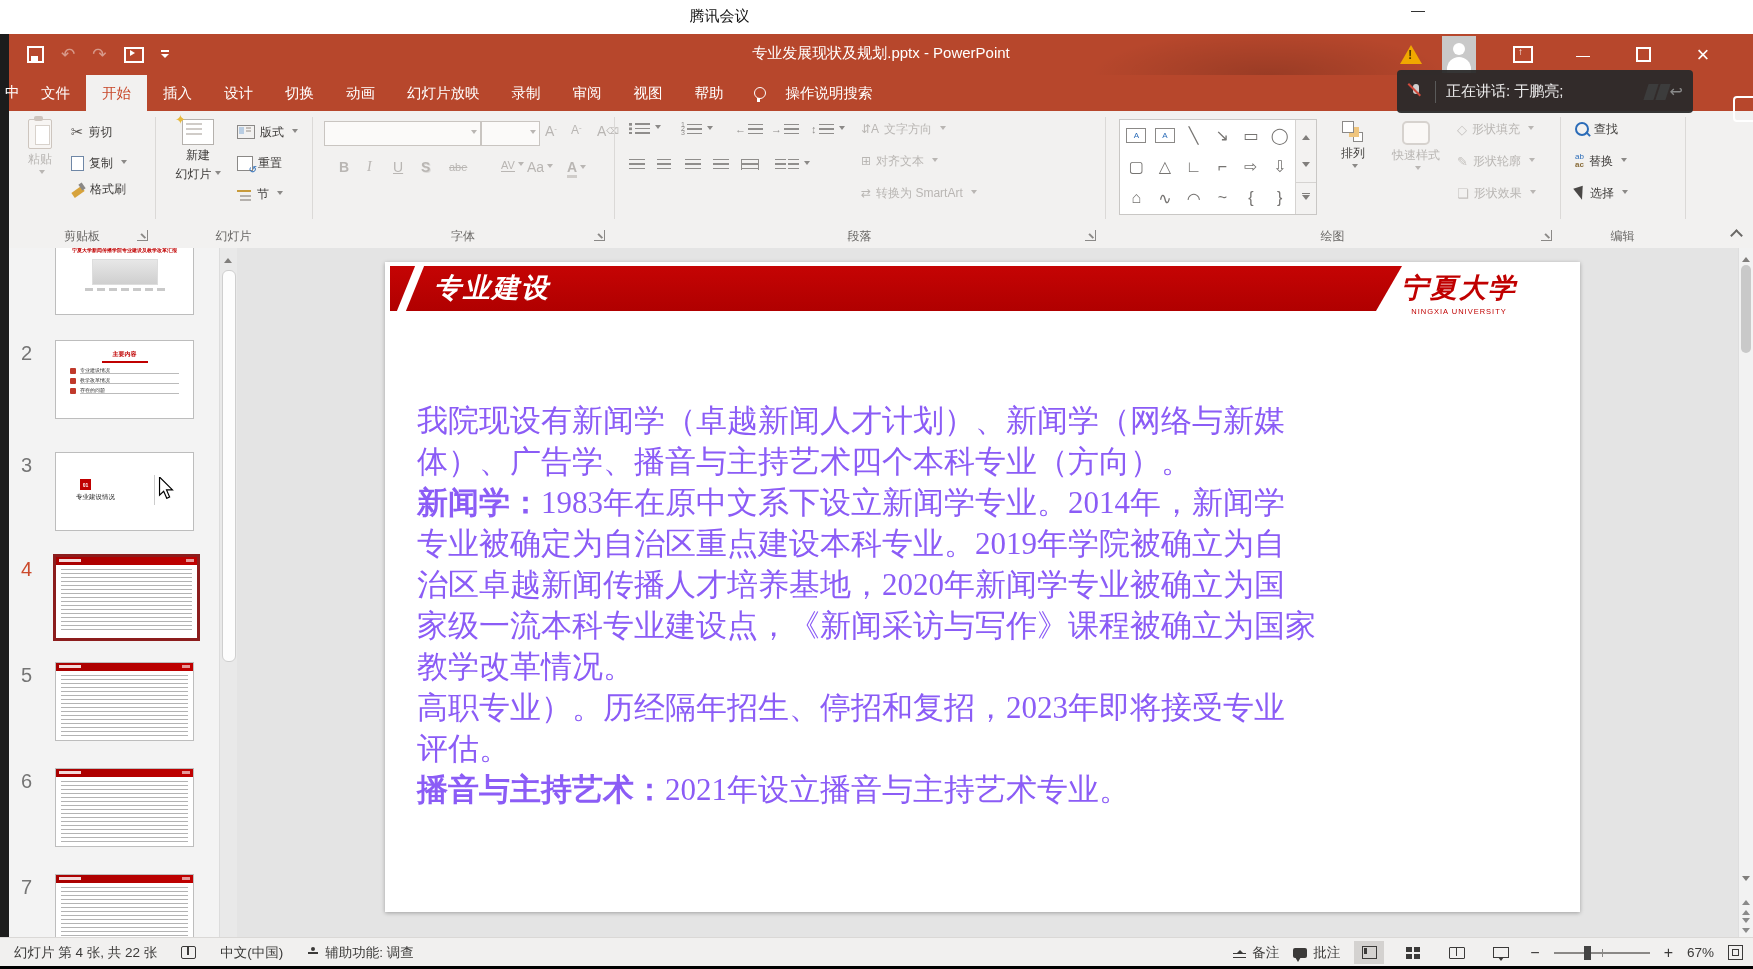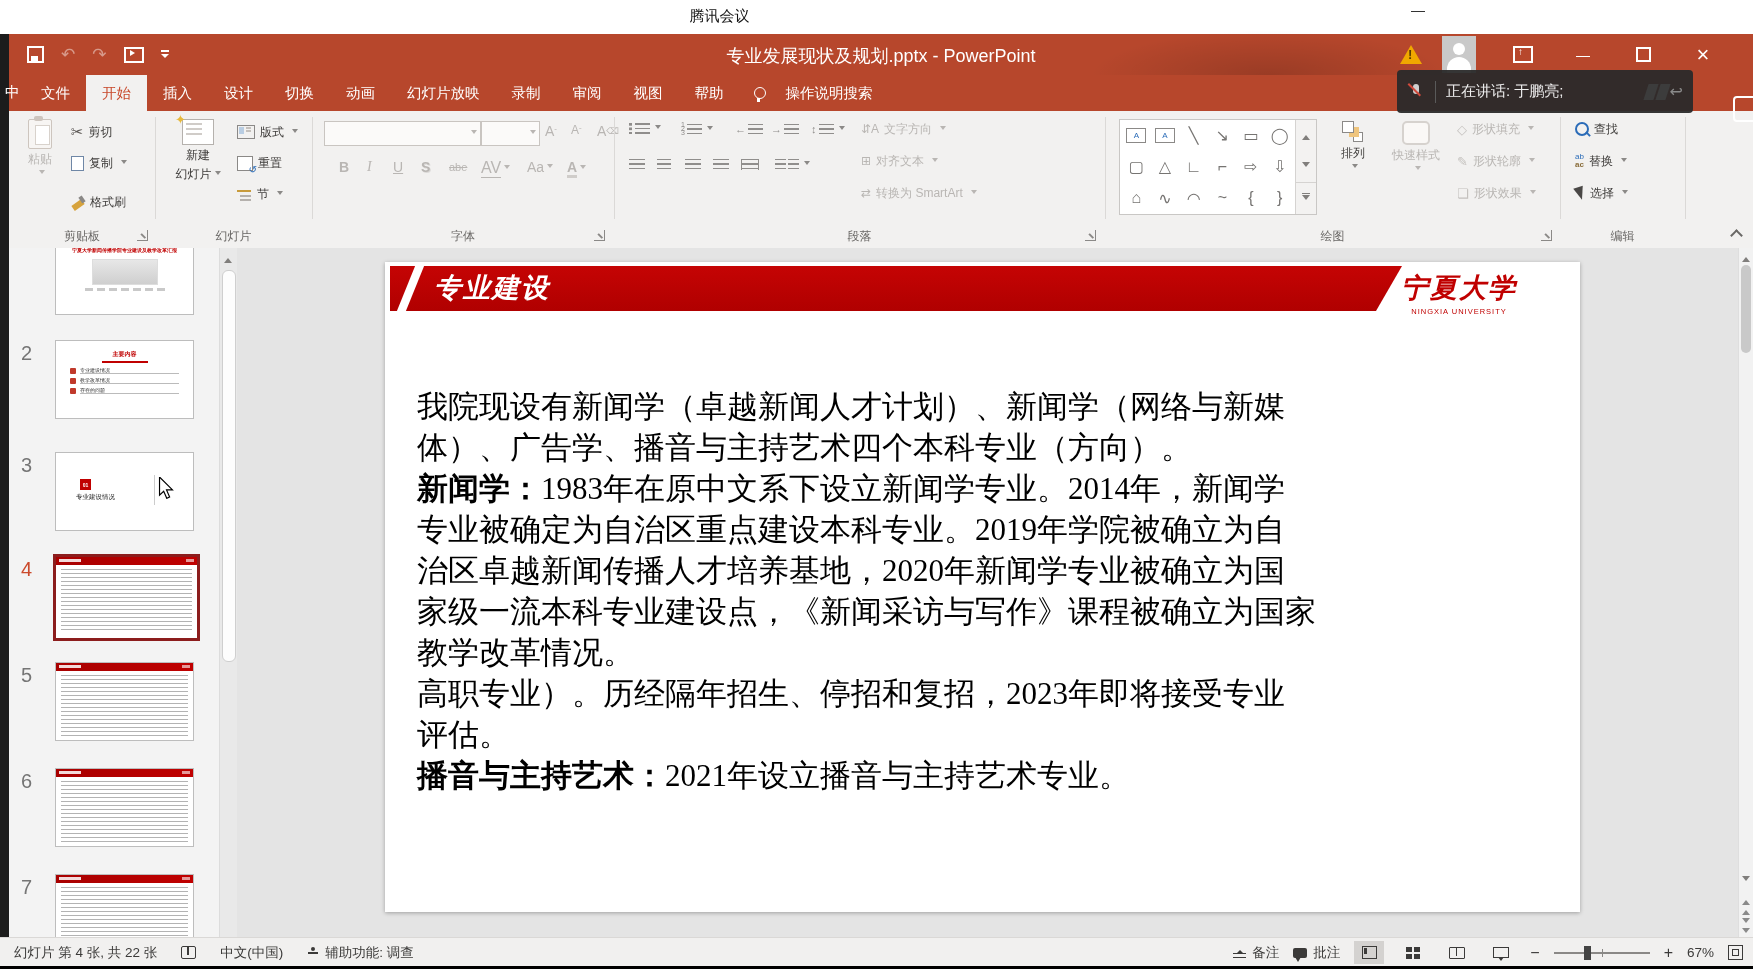--- a/index.html
+++ b/index.html
@@ -22,21 +22,21 @@
   #qat{position:absolute;left:18px;top:0;height:41px;display:flex;align-items:center;gap:17px;color:#fff;}
   .i-save{width:13px;height:13px;border:2px solid #fff;position:relative;}
   .i-save:after{content:"";position:absolute;left:2px;bottom:0;width:7px;height:5px;background:#fff;}
   .qglyph{font-size:17px;line-height:1;}
   .dim{opacity:.45;}
   .i-show{width:16px;height:12px;border:2px solid #fff;position:relative;}
   .i-show:after{content:"";position:absolute;left:4px;top:1px;border:3px solid transparent;border-left:5px solid #fff;}
   .i-caretbar{width:8px;height:9px;position:relative;}
   .i-caretbar:before{content:"";position:absolute;left:0;top:0;width:8px;height:2px;background:#fff;}
   .i-caretbar:after{content:"";position:absolute;left:0;top:4px;border:4px solid transparent;border-top:4px solid #fff;}
-  #doctitle{position:absolute;left:0;right:0;top:10px;text-align:center;color:#fff;font-size:18px;}
+  #doctitle{position:absolute;left:0;right:0;top:10px;text-align:center;color:#fff;font-size:15px;}
   .winbtn{position:absolute;top:0;width:44px;height:41px;display:flex;align-items:center;justify-content:center;color:#fff;}
   .i-warn{width:0;height:0;border-left:11px solid transparent;border-right:11px solid transparent;border-bottom:19px solid #f0a800;position:relative;}
   .i-warn:after{content:"!";position:absolute;left:-3px;top:2px;font-size:13px;font-weight:bold;color:#5a3c00;}
   .i-avatar{width:34px;height:37px;background:#c9c9c9;position:relative;overflow:hidden;}
   .i-avatar:before{content:"";position:absolute;left:11px;top:7px;width:12px;height:12px;border-radius:50%;background:#fff;}
   .i-avatar:after{content:"";position:absolute;left:5px;top:21px;width:24px;height:16px;border-radius:12px 12px 0 0;background:#fff;}
   .i-ribdisp{width:16px;height:13px;border:2px solid #fff;position:relative;}
   .i-ribdisp:after{content:"↑";position:absolute;left:3px;top:-2px;font-size:10px;color:#fff;}
   .i-restore{width:11px;height:11px;border:2px solid #fff;position:relative;background:#b7472c;}
   .i-restore:before{content:"";position:absolute;left:2px;top:-5px;width:11px;height:11px;border:2px solid #fff;z-index:-1;}
@@ -137,22 +137,22 @@
   
   #main{left:237px;top:248px;width:1501px;height:689px;background:#e4e4e4;}
   #slide{position:absolute;left:148px;top:14px;width:1195px;height:650px;background:#fff;box-shadow:0 1px 4px rgba(0,0,0,.3);}
   #banner{position:absolute;left:5px;top:4px;width:1012px;height:45px;background:linear-gradient(#c50404,#b00000);
           clip-path:polygon(0 0,100% 0,calc(100% - 26px) 100%,0 100%);}
   #banner .slash{position:absolute;left:16px;top:0;width:9px;height:45px;background:#fff;transform:skewX(-22deg);}
   #banner .bt{position:absolute;left:44px;top:0;line-height:45px;color:#fff;font-size:27px;font-weight:bold;font-style:italic;letter-spacing:2px;}
   #logo{position:absolute;left:1014px;top:8px;width:120px;text-align:center;color:#c00000;}
   #logo .cn{font-family:"Liberation Serif","DejaVu Serif",serif;font-style:italic;font-weight:bold;font-size:27px;letter-spacing:2px;white-space:nowrap;}
   #logo .en{font-size:7.5px;letter-spacing:1px;margin-top:1px;}
-  #body-text{position:absolute;left:32px;top:124px;width:1145px;
-             font-family:"Liberation Serif","DejaVu Serif",serif;color:#000000;}
+  #body-text{position:absolute;left:32px;top:138px;width:1145px;
+             font-family:"Liberation Serif","DejaVu Serif",serif;color:#8b5cf6;}
   .sline{font-size:31px;line-height:41px;white-space:nowrap;}
   .sline .lead{font-weight:bold;font-family:"Liberation Sans","DejaVu Sans",sans-serif;}
 
   
   #vscroll{left:1738px;top:248px;width:15px;height:689px;background:#f2f2f2;border-left:1px solid #dedede;}
   #vscroll .up{position:absolute;left:3px;top:5px;}
   #vscroll .vthumb{position:absolute;left:2px;top:17px;width:10px;height:88px;background:#c9c9c9;border-radius:5px;}
   #vscroll .dn{position:absolute;left:3px;top:628px;}
   .dblchev{position:absolute;left:3px;display:flex;flex-direction:column;align-items:center;gap:1px;}
   .tri-s{width:0;height:0;border:4px solid transparent;}
@@ -272,21 +272,21 @@
     </div>
     <div class="srow" style="left:62px;top:9px">
       <span class="i-scis">✂</span>
       <span>剪切</span>
     </div>
     <div class="srow" style="left:62px;top:40px">
       <span class="i-copy"></span>
       <span>复制</span>
         <span class="dd" style="color:#8b8987"></span>
     </div>
-    <div class="srow" style="left:62px;top:79px">
+    <div class="srow" style="left:62px;top:66px">
       <span class="i-brush"></span>
       <span>格式刷</span>
     </div>
     <div class="glabel" style="left:0;width:146px">剪贴板</div>
     <span class="launcher" style="left:128px"></span>
     <div class="gdiv" style="left:146px"></div>
 
     <div class="bigbtn" style="left:158px;top:8px;width:62px">
       <span class="i-newslide">
           <span class="i-star">✦</span>
@@ -324,21 +324,21 @@
     <span class="fbtn abs" style="left:562px;top:12px;font-size:12px">
         <span>A</span>
         <sub style="font-size:8px">ˇ</sub>
       </span>
     <span class="fbtn abs" style="left:588px;top:12px">A<span style="font-size:9px">⌫</span></span>
     <span class="fbtn abs" style="left:330px;top:48px;font-weight:bold">B</span>
     <span class="fbtn abs" style="left:358px;top:48px;font-style:italic;font-family:'Liberation Serif',serif">I</span>
     <span class="fbtn abs" style="left:384px;top:48px;text-decoration:underline">U</span>
     <span class="fbtn abs" style="left:412px;top:48px;font-weight:bold;text-shadow:1px 1px 0 #dcdad8">S</span>
     <span class="fbtn abs" style="left:440px;top:50px;font-size:11px;text-decoration:line-through">abe</span>
-    <span class="fbtn abs" style="left:472px;top:48px;font-size:16px">
+    <span class="fbtn abs" style="left:492px;top:48px;font-size:11px">
         <span style="border-bottom:1px solid #b9b6b3">AV</span>
         <span class="dd"></span>
       </span>
     <span class="fbtn abs" style="left:518px;top:48px">
         <span>Aa</span>
         <span class="dd"></span>
       </span>
     <span class="fbtn abs" style="left:558px;top:48px;font-weight:bold">
         <span style="border-bottom:3px solid #d0cdca">A</span>
         <span class="dd"></span>

